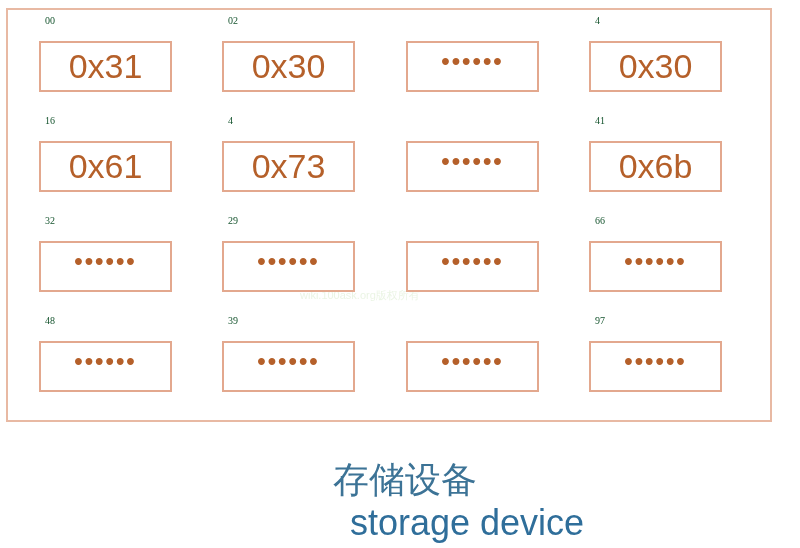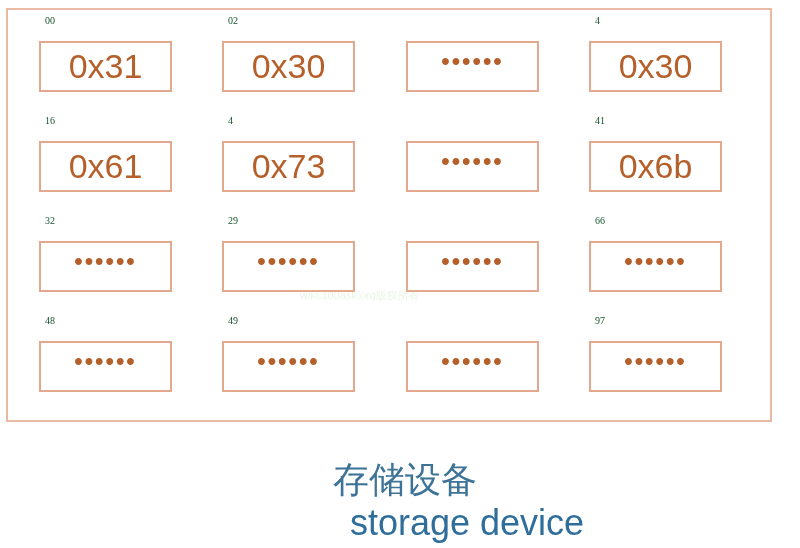--- a/index.html
+++ b/index.html
@@ -100,21 +100,21 @@
     </div>
 </div>
 
 <div class="cell" style="left:39px; top:341px;">
   <div class="idx">48</div>
   <div class="box">
       <span class="dots">••••••</span>
     </div>
 </div>
 <div class="cell" style="left:222px; top:341px;">
-  <div class="idx">49</div>
+  <div class="idx">39</div>
   <div class="box">
       <span class="dots">••••••</span>
     </div>
 </div>
 <div class="cell" style="left:406px; top:341px;">
   <div class="idx"></div>
   <div class="box">
       <span class="dots">••••••</span>
     </div>
 </div>

